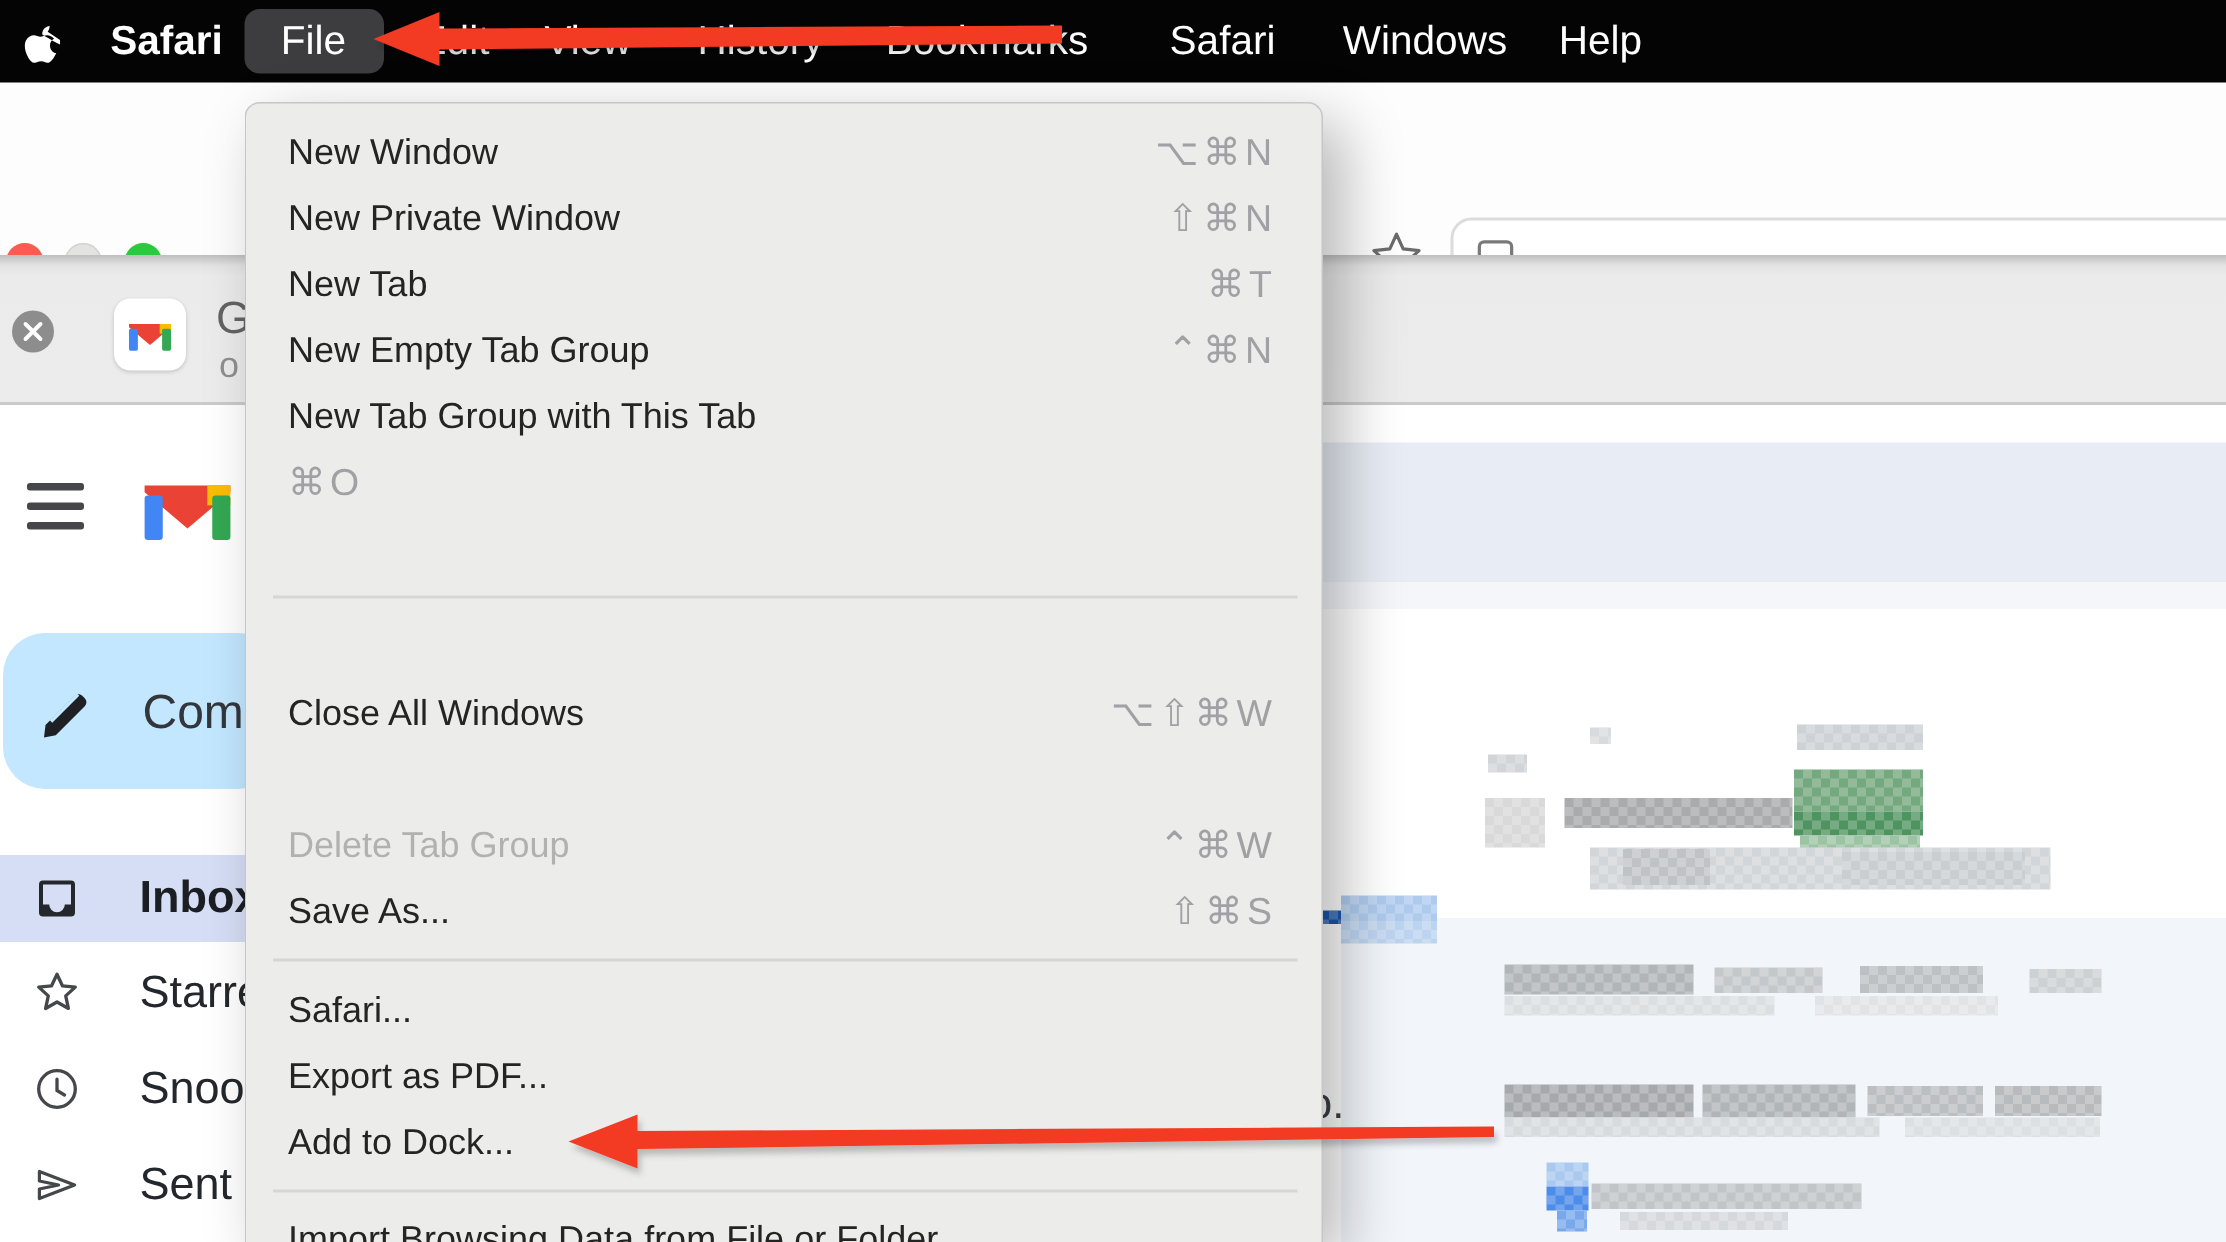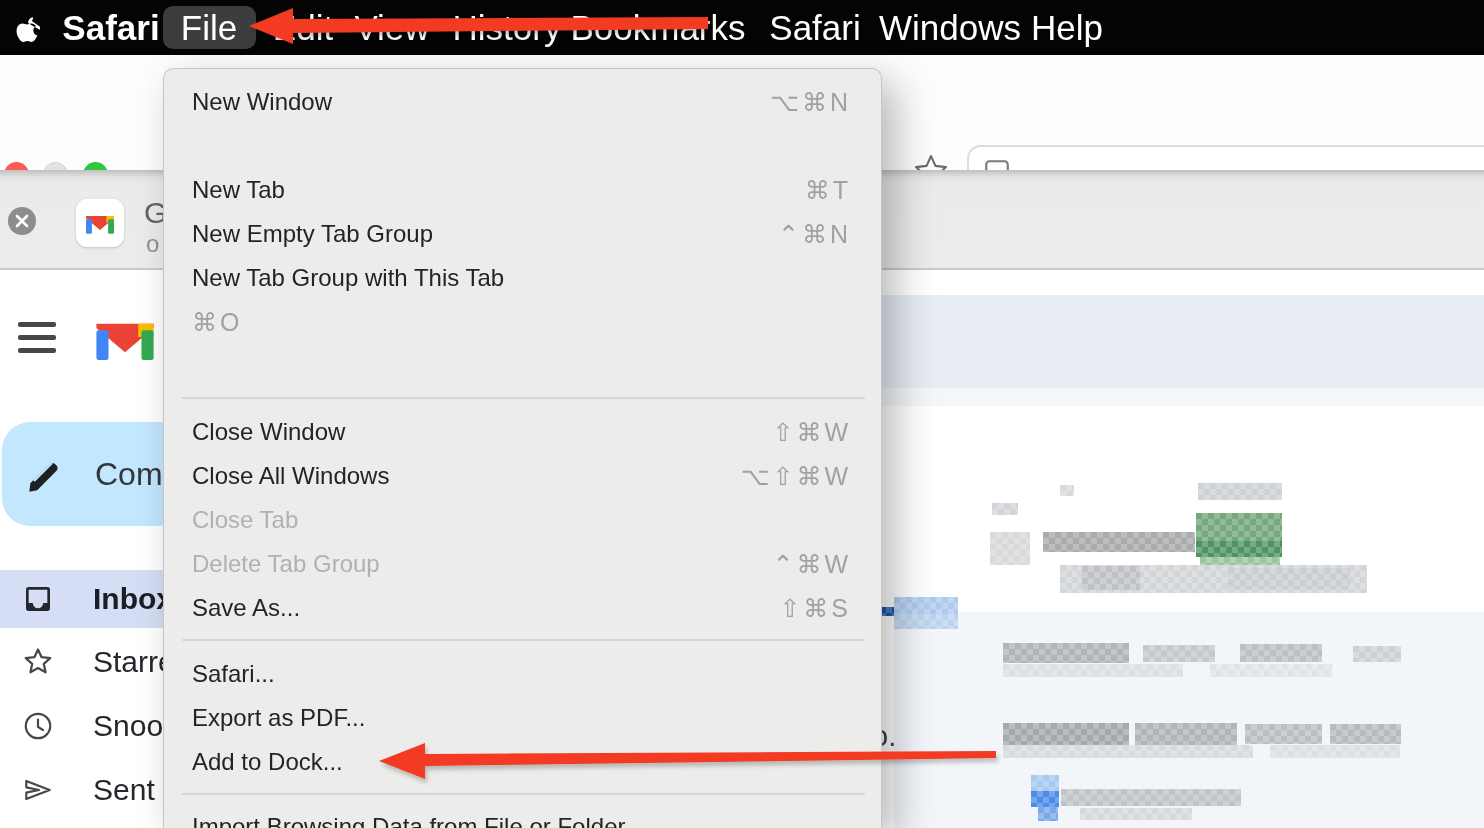--- a/index.html
+++ b/index.html
@@ -4,21 +4,21 @@
 <style>
   * { margin:0; padding:0; box-sizing:border-box; }
   html,body { background:#222; }
   body { font-family:"Liberation Sans", sans-serif; }
   #screen {
     position:relative; width:1484px; height:828px; margin:0 auto;
     background:#fff; overflow:hidden;
   }
   
   .menubar { position:absolute; left:0; top:0; width:1484px; height:55px; background:#040404; z-index:5; }
-  .mb-item { position:absolute; top:0; height:71px; line-height:55px; color:#fff; font-size:35px; font-weight:500; transform:translateX(-50%); white-space:nowrap; }
+  .mb-item { position:absolute; top:0; height:71px; line-height:55px; color:#fff; font-size:27px; font-weight:500; transform:translateX(-50%); white-space:nowrap; }
   .mb-item.bold { font-weight:700; }
   .mb-active-rect { position:absolute; left:163px; top:6px; width:93px; height:43px; background:#3d3d3f; border-radius:10px; }
   .mb-apple { position:absolute; left:14px; top:14px; width:26px; height:28px; }
   
   .toolbar { position:absolute; left:0; top:55px; width:1484px; height:115px; background:#fdfdfd; }
   .tl { position:absolute; top:107px; width:25px; height:25px; border-radius:50%; }
   .addr-bar { position:absolute; left:967px; top:90px; width:560px; height:53px; background:#fff; border:2px solid #dcdcdc; border-radius:14px; }
   .star-btn { position:absolute; left:913px; top:98px; width:36px; height:36px; }
   
   .banner { position:absolute; left:0; top:170px; width:1484px; height:100px;
@@ -208,47 +208,43 @@
     <span class="mb-item" style="left:815px">Safari</span>
     <span class="mb-item" style="left:950px">Windows</span>
     <span class="mb-item" style="left:1067px">Help</span>
   </div>
 
   <div class="menu-panel">
     <div class="mi" style="top:11px">
         <span class="ml">New Window</span>
         <span class="ms">⌥⌘N</span>
       </div>
+    <div class="mi" style="top:55px">
+        <span class="ml">New Private Window</span>
+        <span class="ms">⇧⌘N</span>
+      </div>
     <div class="mi" style="top:99px">
         <span class="ml">New Tab</span>
         <span class="ms">⌘T</span>
       </div>
     <div class="mi" style="top:143px">
         <span class="ml">New Empty Tab Group</span>
         <span class="ms">⌃⌘N</span>
       </div>
     <div class="mi" style="top:187px">
         <span class="ml">New Tab Group with This Tab</span>
         <span class="ms"></span>
       </div>
     <div class="mi" style="top:231px">
         <span class="ms">⌘O</span>
       </div>
     <div class="msep" style="top:328px"></div>
-    <div class="mi" style="top:341px">
-        <span class="ml">Close Window</span>
-        <span class="ms">⇧⌘W</span>
-      </div>
     <div class="mi" style="top:385px">
         <span class="ml">Close All Windows</span>
         <span class="ms">⌥⇧⌘W</span>
-      </div>
-    <div class="mi dis" style="top:429px">
-        <span class="ml">Close Tab</span>
-        <span class="ms"></span>
       </div>
     <div class="mi dis" style="top:473px">
         <span class="ml">Delete Tab Group</span>
         <span class="ms">⌃⌘W</span>
       </div>
     <div class="mi" style="top:517px">
         <span class="ml">Save As...</span>
         <span class="ms">⇧⌘S</span>
       </div>
     <div class="msep" style="top:570px"></div>

